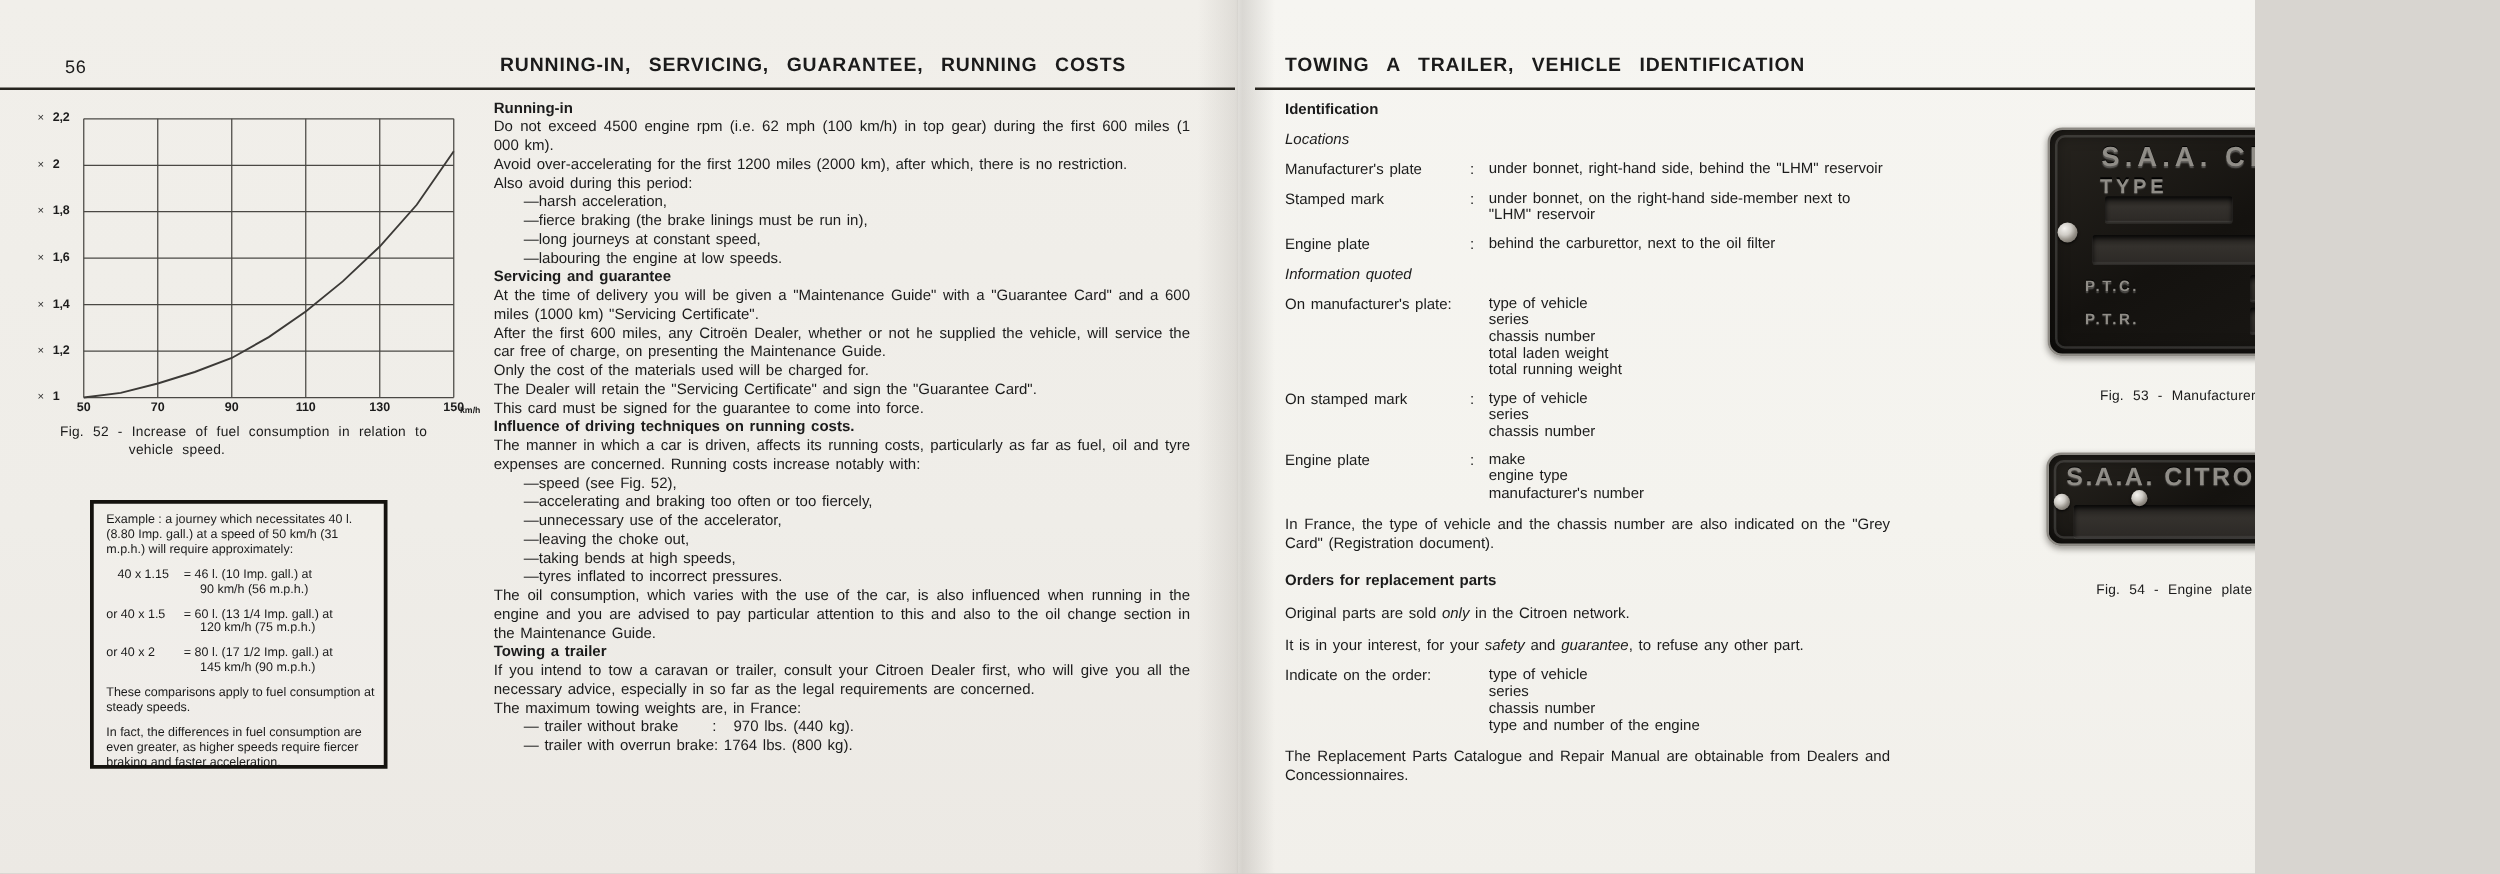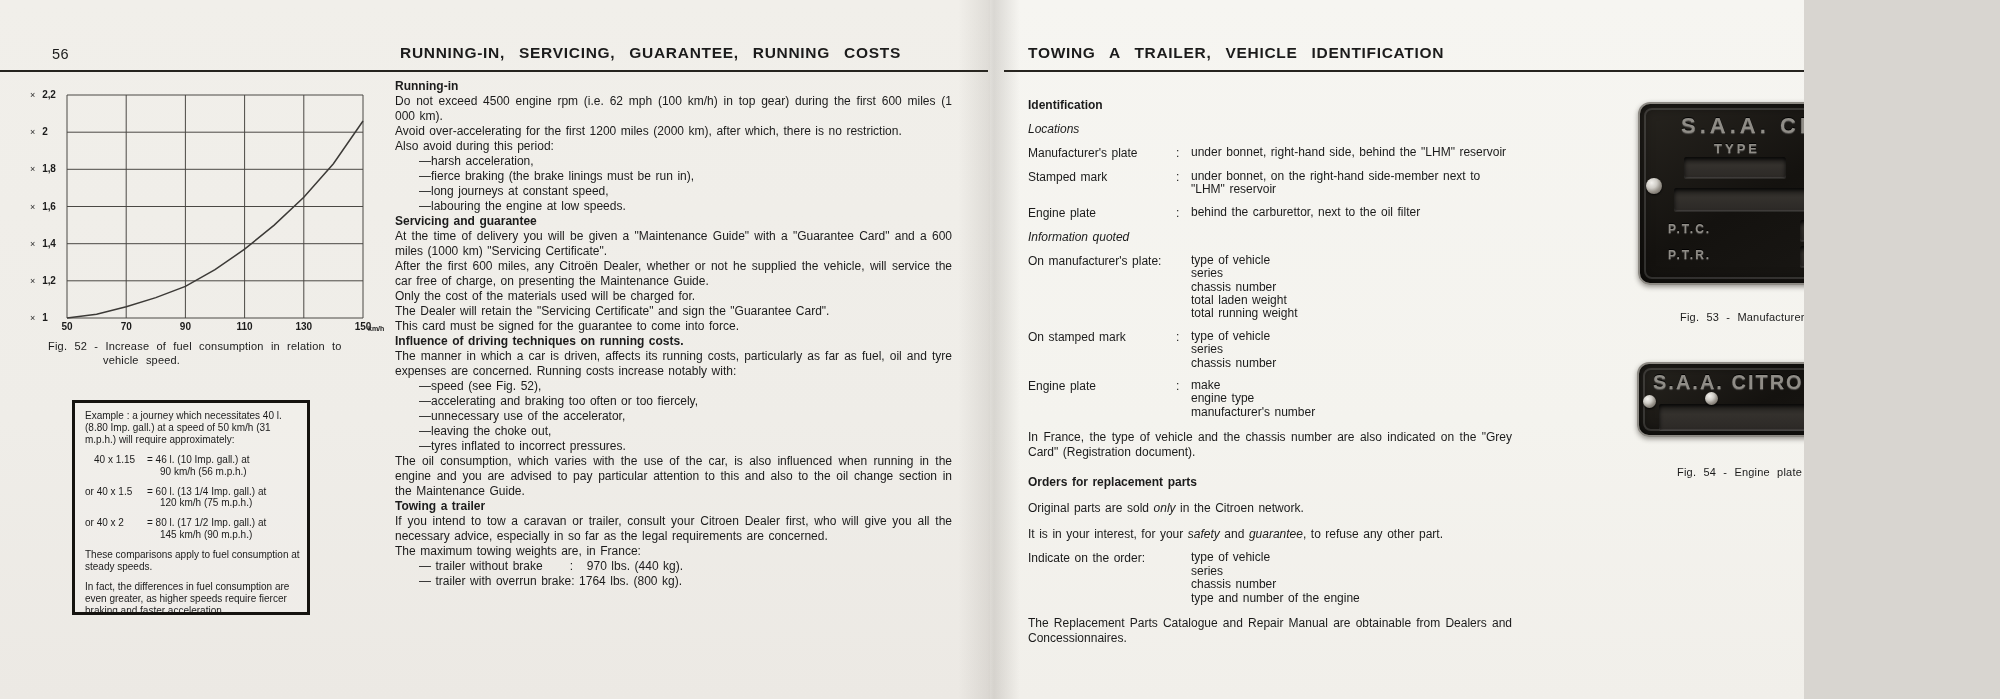--- a/index.html
+++ b/index.html
@@ -51,37 +51,37 @@
   .left-col{left:395px;top:79px;width:557px;text-align:justify}
   .right-col{left:38px;top:80px;width:484px}
   .blk-h{font-weight:700}
   .blk-ih{font-style:italic}
   .blk-li{text-align:left;padding-left:24px}
   .it{font-style:italic}
   .right-col .blk-p{text-align:justify;margin-top:11px}
   .right-col .blk-h{margin-top:15px}
   .right-col .blk-ih{margin-top:9px}
   .right-col .blk-pair{margin-top:9px}
-  .right-col > :first-child{margin-top:18px}
+  .right-col > :first-child{margin-top:0}
   .blk-pair{display:flex}
   .pair-label{width:148px;flex:none;white-space:nowrap}
   .pair-sep{width:15px;flex:none}
   .pair-val{flex:1}
   .vline{line-height:13.4px}
 
   
   .plate{position:absolute;background:linear-gradient(150deg,#27241f 0%,#14120f 45%,#1b1916 100%);
     border:2px solid #8d8a84;border-radius:12px;box-shadow:0 2px 5px rgba(40,35,30,.45), inset 0 0 14px rgba(0,0,0,.8)}
   .plate::before{content:"";position:absolute;inset:4px;border:2px solid rgba(255,255,255,.14);border-radius:8px;pointer-events:none}
   .plate53{left:648px;top:102px;width:312px;height:183px}
   .plate54{left:647px;top:362px;width:306px;height:75px}
   .engraved{position:absolute;color:#908d87;font-weight:700;
     text-shadow:0 -1px 0 rgba(0,0,0,.9),0 1px 1px rgba(255,255,255,.28)}
   .p53-brand{left:0;top:9px;width:100%;text-align:center;font-size:22px;letter-spacing:4px}
-  .p53-type{left:40px;top:37px;width:80px;text-align:right;font-size:13px;letter-spacing:3px}
+  .p53-type{left:40px;top:37px;width:80px;text-align:left;font-size:16px;letter-spacing:3px}
   .p53-serie{left:180px;top:37px;width:80px;text-align:center;font-size:12px;letter-spacing:3px}
   .p53-ptc{left:28px;top:118px;font-size:12px;letter-spacing:2px}
   .p53-ptr{left:28px;top:144px;font-size:12px;letter-spacing:2px}
   .p54-brand{left:14px;top:7px;font-size:20px;letter-spacing:2px}
   .slot{position:absolute;background:linear-gradient(180deg,#23211e,#34312d 40%,#2c2926);border-radius:2px;
     box-shadow:inset 0 2px 4px rgba(0,0,0,.9), inset 0 -1px 1px rgba(255,255,255,.14), 0 1px 0 rgba(255,255,255,.10)}
   .s53a{left:44px;top:53px;width:102px;height:21px}
   .s53b{left:170px;top:53px;width:102px;height:21px}
   .s53c{left:34px;top:84px;width:245px;height:23px}
   .s53d{left:160px;top:116px;width:118px;height:21px}
@@ -222,20 +222,21 @@
         <div class="blk-p" data-name="paragraph">Only the cost of the materials used will be charged for.</div>
         <div class="blk-p" data-name="paragraph">The Dealer will retain the "Servicing Certificate" and sign the "Guarantee Card".</div>
         <div class="blk-p" data-name="paragraph">This card must be signed for the guarantee to come into force.</div>
         <div class="blk-h" data-name="section-heading">Influence of driving techniques on running costs.</div>
         <div class="blk-p" data-name="paragraph">The manner in which a car is driven, affects its running costs, particularly as far as fuel, oil and tyre expenses are concerned. Running costs increase notably with:</div>
         <div class="blk-list" data-name="list">
           <div class="blk-li" data-name="list-line">—speed (see Fig. 52),</div>
           <div class="blk-li" data-name="list-line">—accelerating and braking too often or too fiercely,</div>
           <div class="blk-li" data-name="list-line">—unnecessary use of the accelerator,</div>
           <div class="blk-li" data-name="list-line">—leaving the choke out,</div>
+          <div class="blk-li" data-name="list-line">—taking bends at high speeds,</div>
           <div class="blk-li" data-name="list-line">—tyres inflated to incorrect pressures.</div>
         </div>
         <div class="blk-p" data-name="paragraph">The oil consumption, which varies with the use of the car, is also influenced when running in the engine and you are advised to pay particular attention to this and also to the oil change section in the Maintenance Guide.</div>
         <div class="blk-h" data-name="section-heading">Towing a trailer</div>
         <div class="blk-p" data-name="paragraph">If you intend to tow a caravan or trailer, consult your Citroen Dealer first, who will give you all the necessary advice, especially in so far as the legal requirements are concerned.</div>
         <div class="blk-p" data-name="paragraph">The maximum towing weights are, in France:</div>
         <div class="blk-list" data-name="list">
           <div class="blk-li" data-name="list-line">— trailer without brake&nbsp;&nbsp;&nbsp;&nbsp;&nbsp;&nbsp;:&nbsp;&nbsp;&nbsp;970 lbs. (440 kg).</div>
           <div class="blk-li" data-name="list-line">— trailer with overrun brake:&nbsp;1764 lbs. (800 kg).</div>
         </div>

